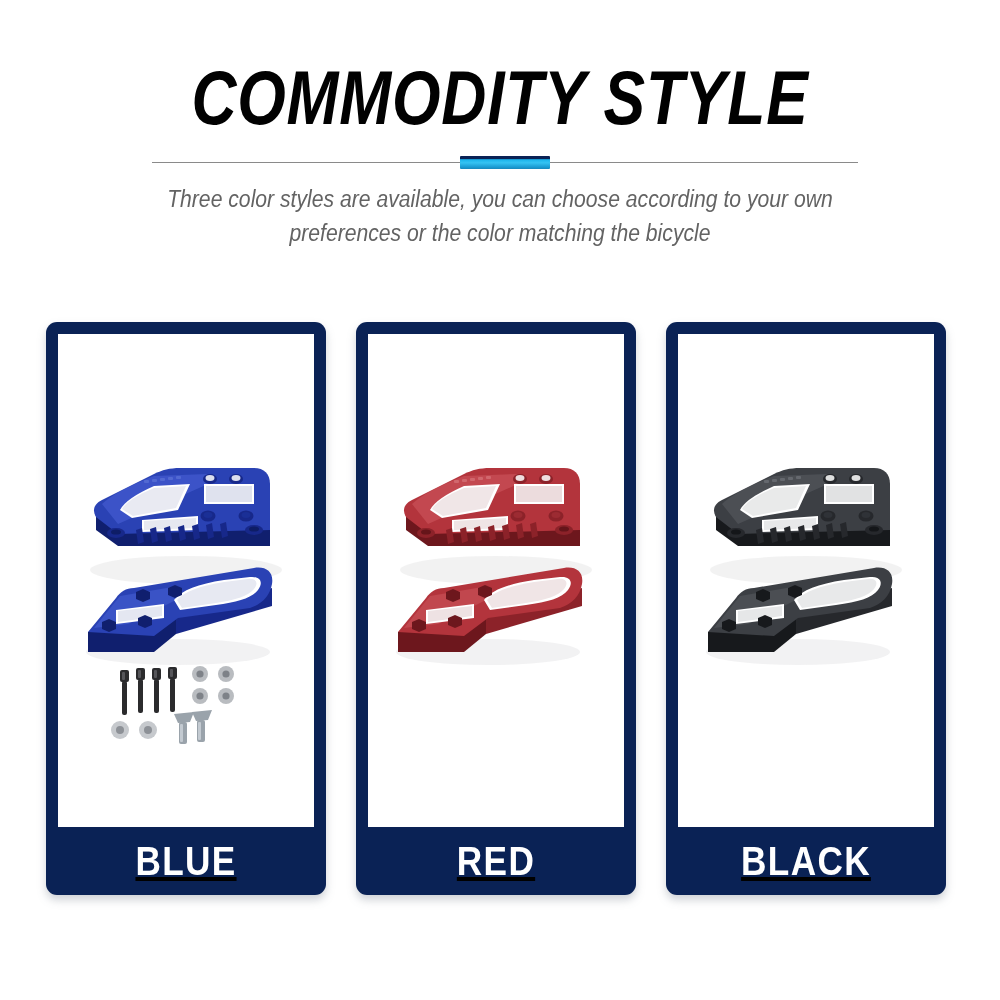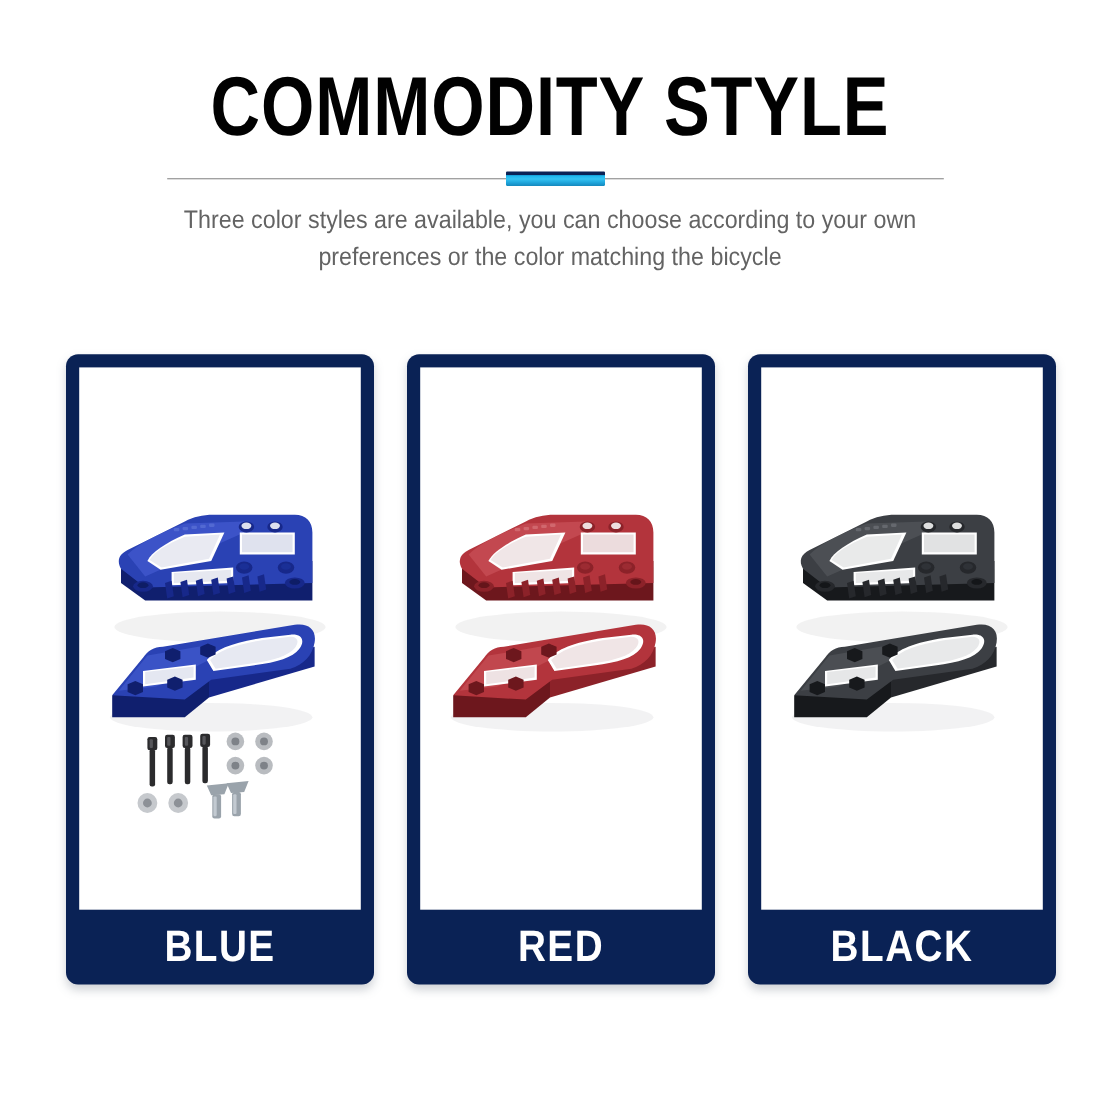--- a/index.html
+++ b/index.html
@@ -15,20 +15,21 @@
     position: relative;
   }
 
   
   .header {
     position: absolute;
     left: 0;
     top: 0;
     width: 1000px;
     height: 300px;
+    font-style: italic;
   }
 
   .page-title {
     position: absolute;
     left: 0;
     top: 58px;
     width: 1000px;
     text-align: center;
     font-family: "Liberation Sans Narrow", "Liberation Sans", sans-serif;
     font-size: 76px;
@@ -80,26 +81,27 @@
     font-size: 23px;
     line-height: 34px;
     color: #636363;
     transform: scaleX(0.92);
     transform-origin: center top;
   }
 
   
   .cards-row {
     position: absolute;
-    left: 60px;
+    left: 46px;
     top: 322px;
     width: 900px;
     height: 575px;
     display: flex;
     justify-content: space-between;
+    text-decoration: underline;
   }
 
   .style-card {
     position: relative;
     width: 280px;
     height: 573px;
     background: #0a2255;
     border-radius: 11px;
     box-shadow: 0 5px 9px rgba(120, 128, 140, 0.35);
     box-sizing: border-box;

